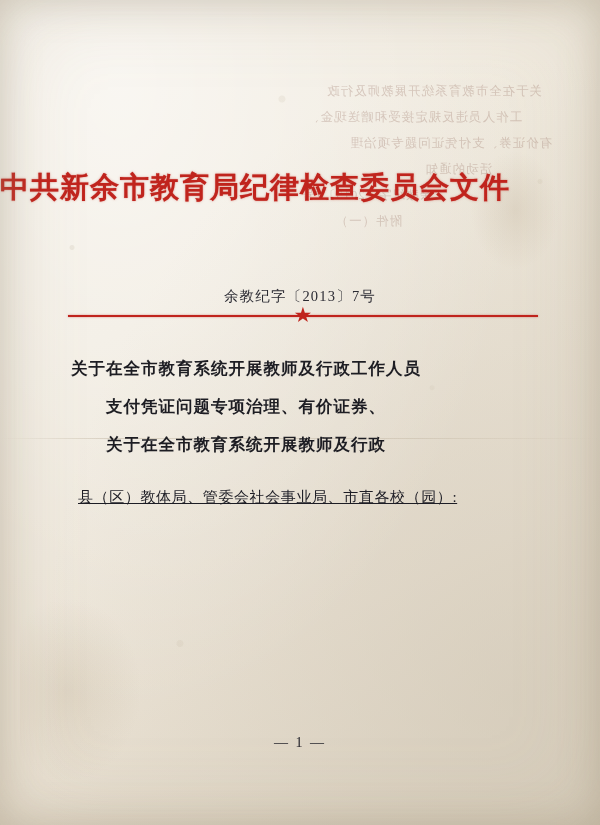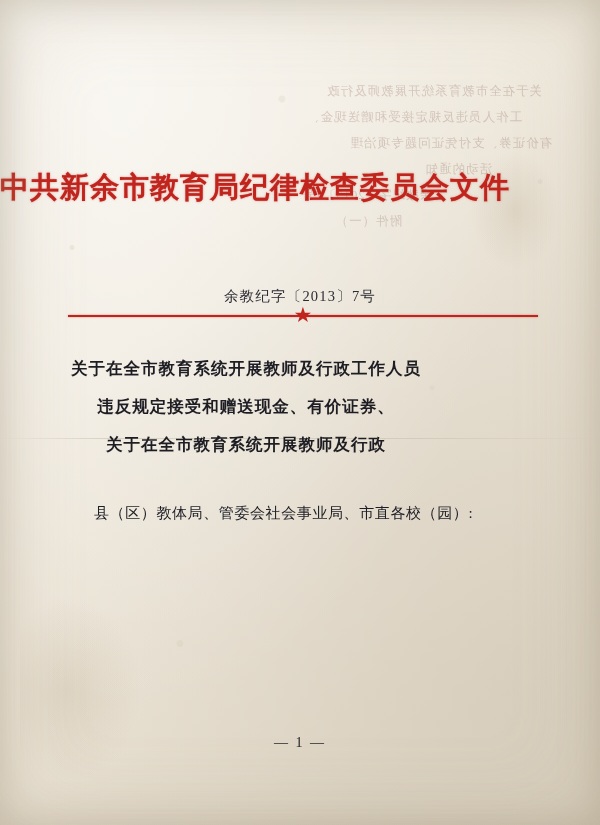--- a/index.html
+++ b/index.html
@@ -134,21 +134,21 @@
   .body {
     position: absolute;
     top: 482px;
     left: 78px;
     width: 452px;
     font-size: 15px;
     line-height: 31px;
     letter-spacing: 0.6px;
     color: #1d1d25;
   }
-  .body p { margin: 16px; }
+  .body p { margin: 0; text-decoration: underline; }
   .body .indent { text-indent: 2em; }
   .pagenum {
     position: absolute;
     top: 735px;
     left: 0;
     width: 600px;
     text-align: center;
     font-size: 14px;
     letter-spacing: 2px;
     color: #23232a;
@@ -204,21 +204,21 @@
 
   <div class="docnum">余教纪字〔2013〕7号</div>
 
   <div class="redline-wrap">
     <div class="redline"></div>
     <div class="star"></div>
   </div>
 
   <div class="title">
     <div>关于在全市教育系统开展教师及行政工作人员</div>
-    <div>违反规定接受和赠送现金、有价证券、</div>
+    <div>支付凭证问题专项治理、有价证券、</div>
     <div>关于在全市教育系统开展教师及行政</div>
   </div>
 
   <div class="body">
     <p>县（区）教体局、管委会社会事业局、市直各校（园）:</p>
   </div>
 
   <div class="pagenum">— 1 —</div>
 
   <div class="edge-shade"></div>

